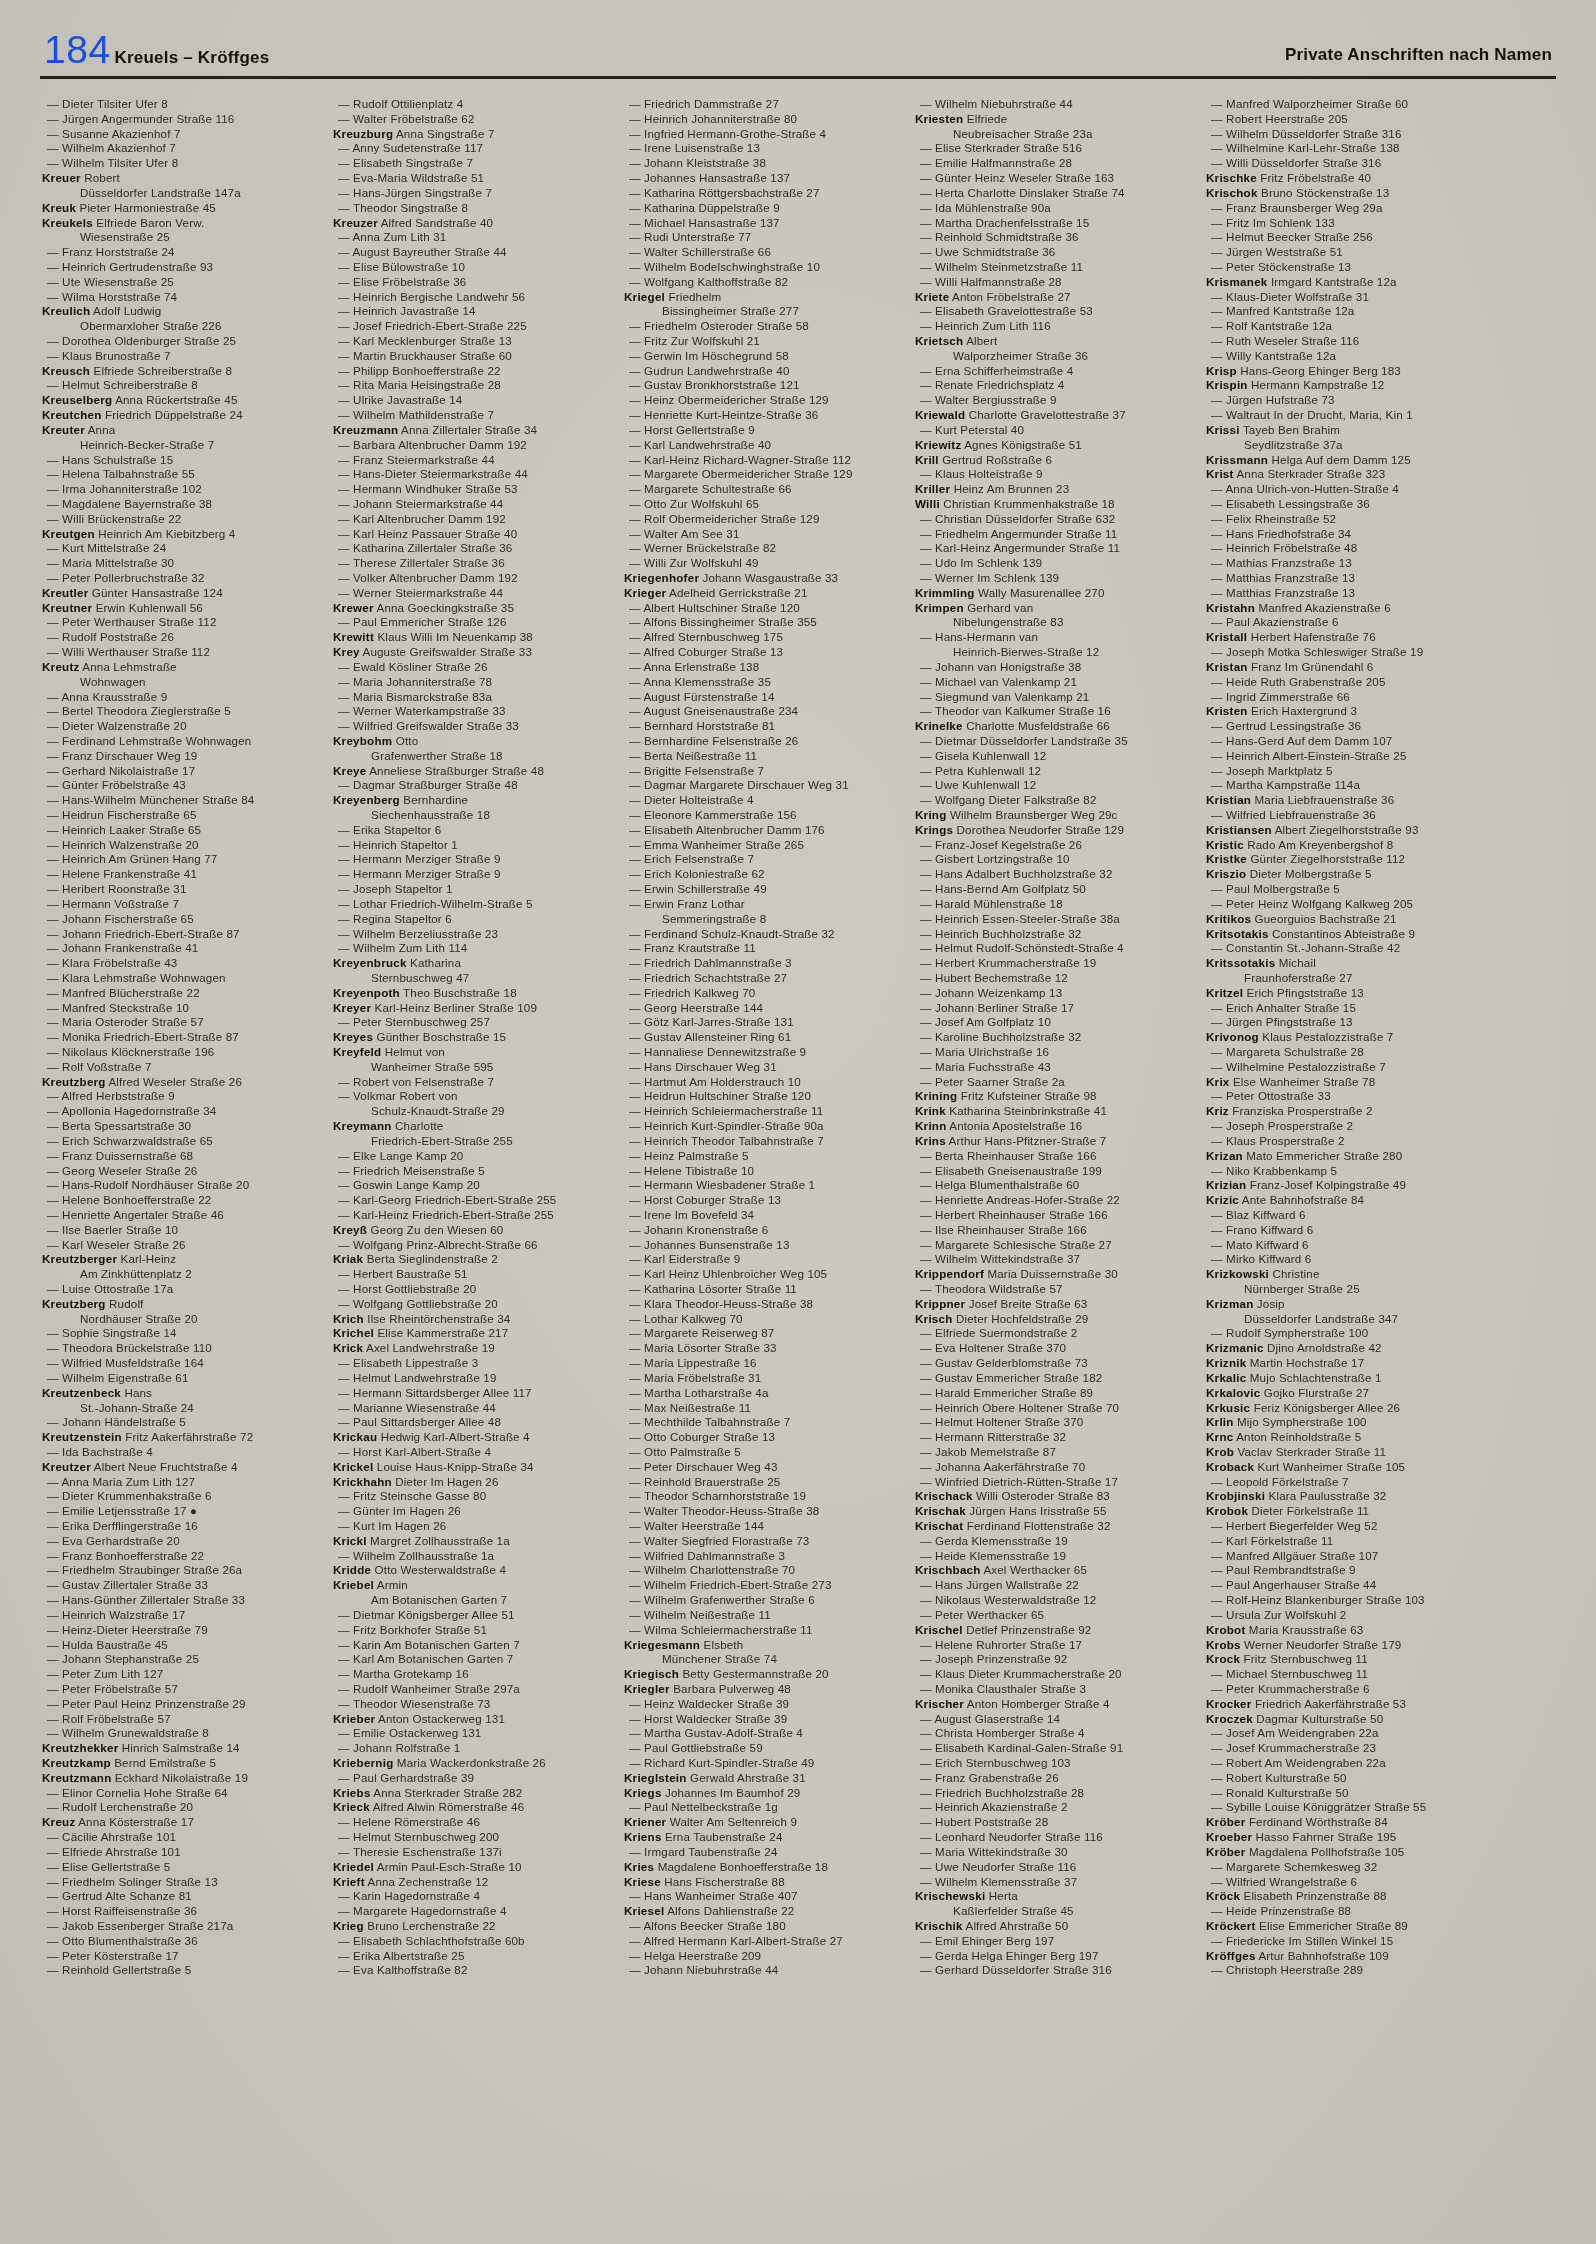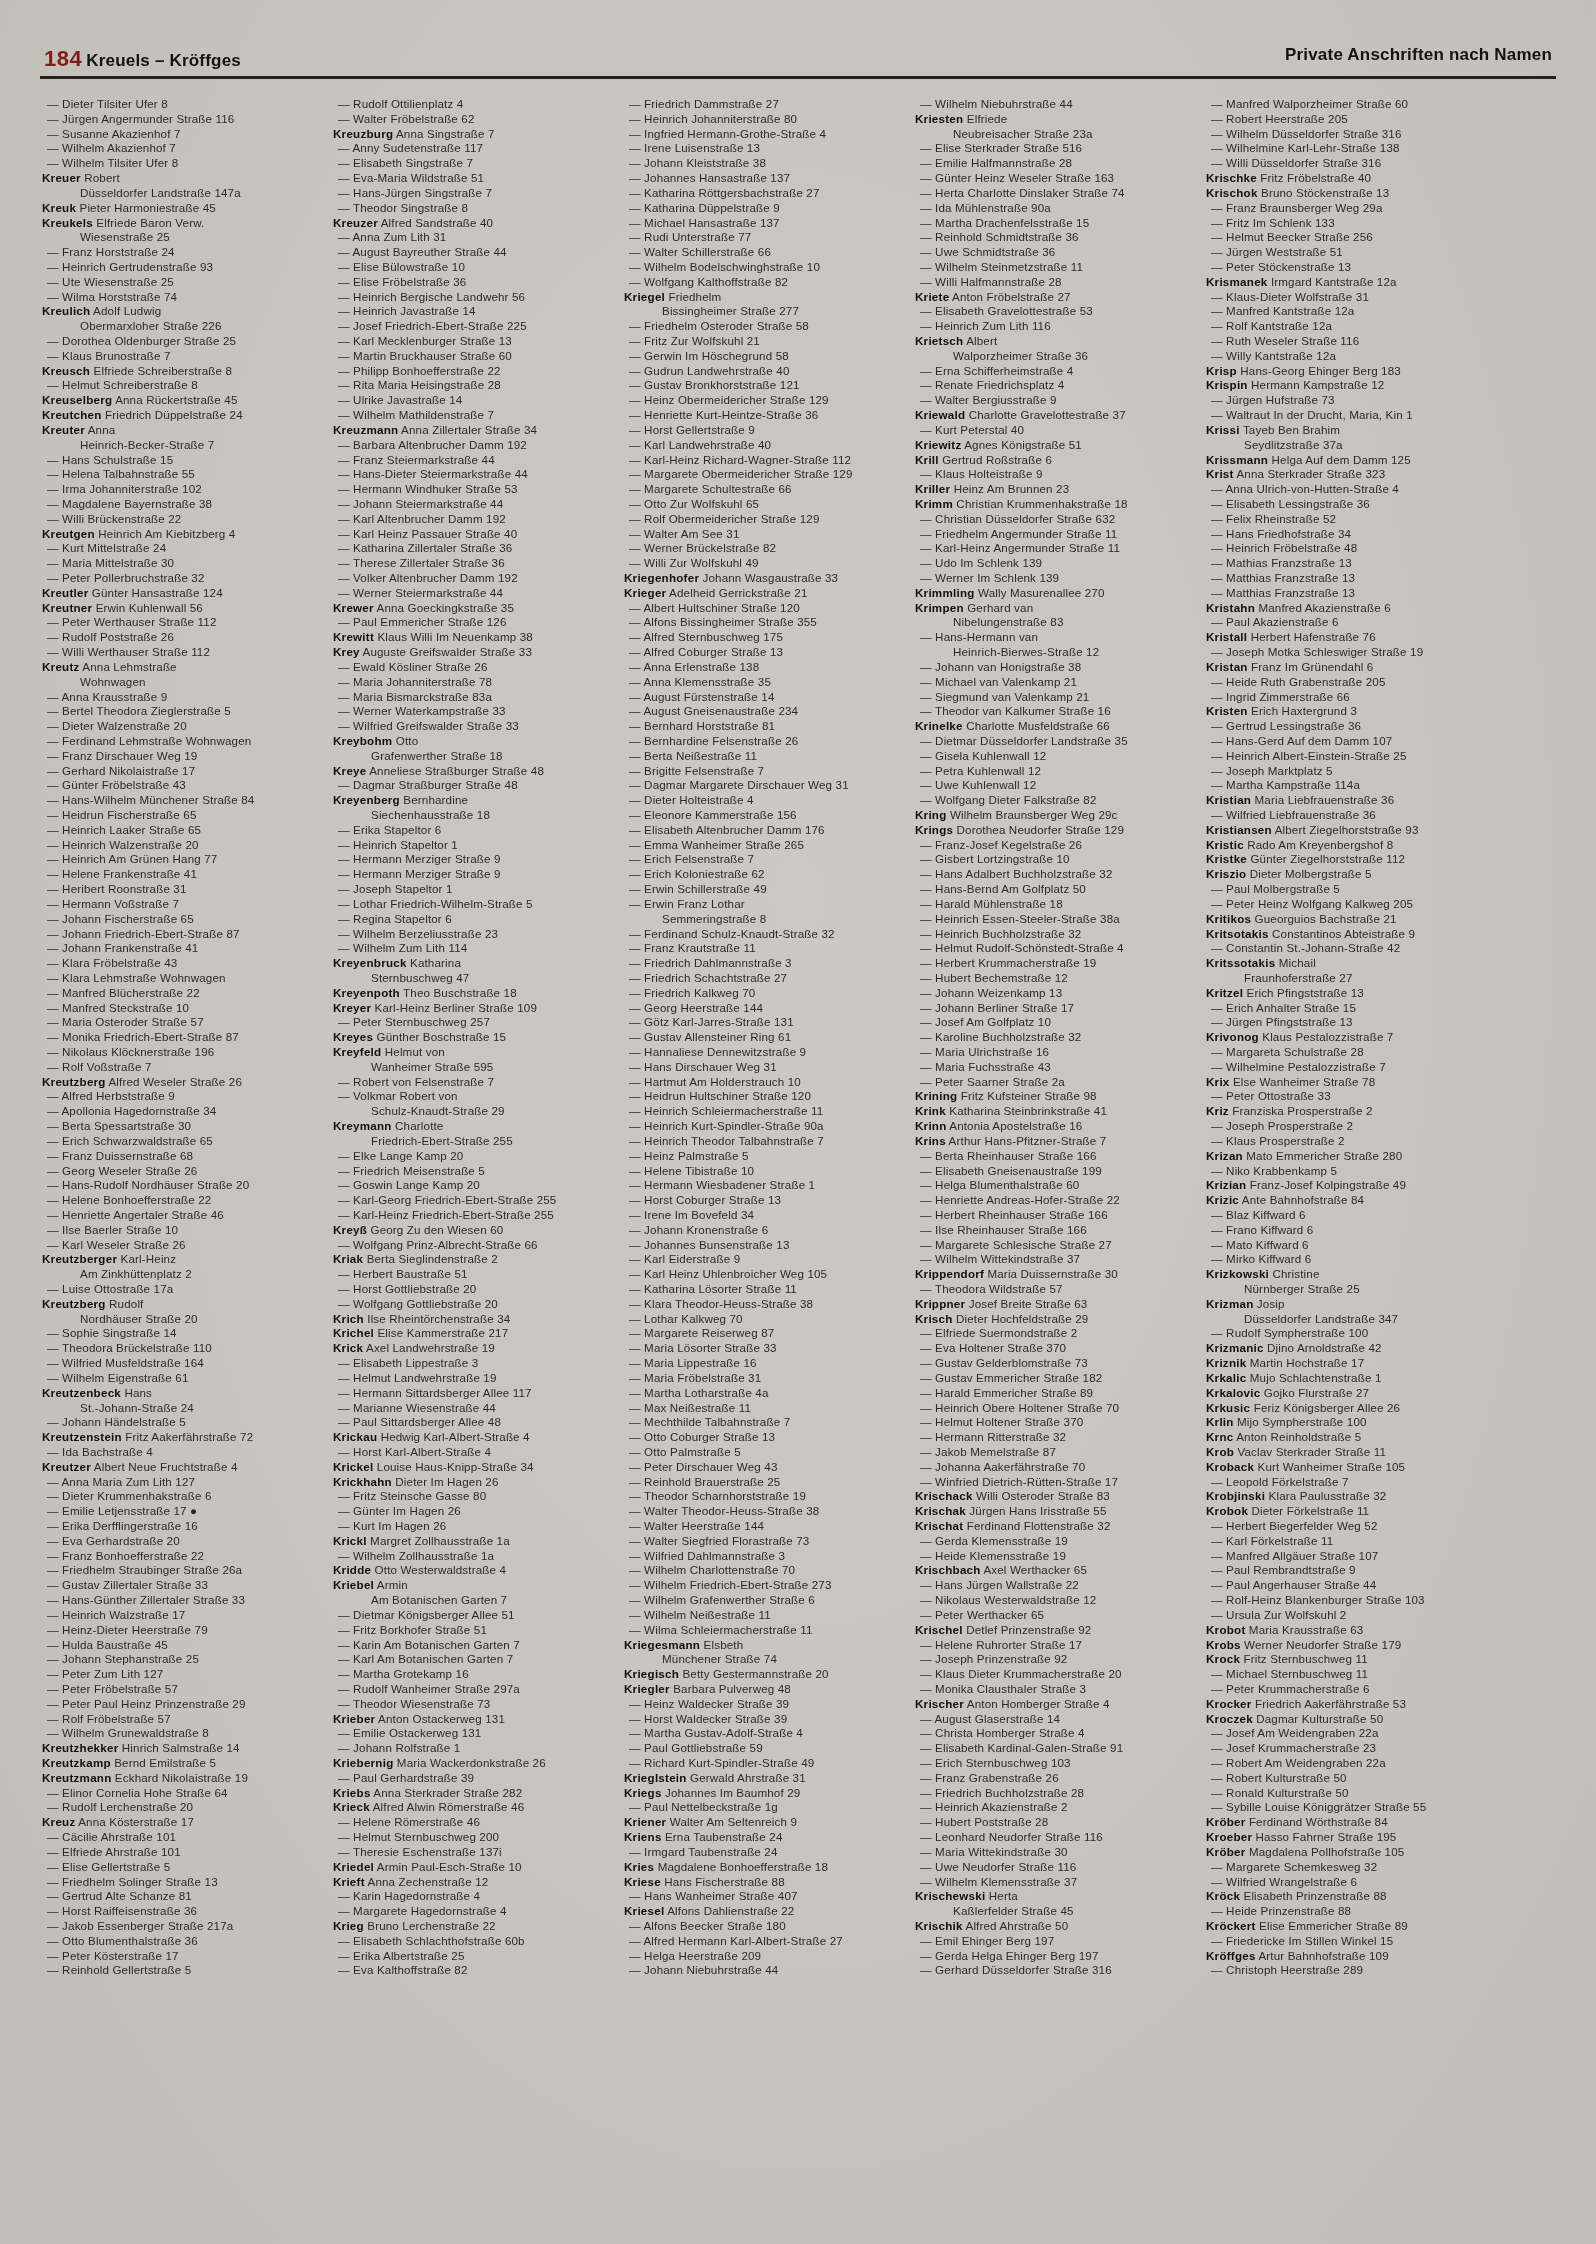--- a/index.html
+++ b/index.html
@@ -7,21 +7,21 @@
     width:1596px;height:2244px;
     background:#c8c6bf;
     background-image:radial-gradient(ellipse at 50% 40%, #cbc9c2 0%, #c6c4bd 60%, #bfbdb5 100%);
     font-family:"Liberation Sans","DejaVu Sans",sans-serif;
     color:#2b2a24;
     overflow:hidden;
     position:relative;
   }
   .page-header{position:absolute;top:30px;left:44px;right:44px;height:42px;}
   .hdr-left{position:absolute;left:0;bottom:0;display:flex;align-items:baseline;}
-  .page-num{font-size:22px;font-weight:bold;color:#7f1d1d;letter-spacing:0.5px;}
+  .page-num{font-size:39px;font-weight:normal;color:#1d4ed8;letter-spacing:0.5px;}
   .name-range{font-size:17px;font-weight:bold;color:#14130f;margin-left:4px;letter-spacing:0.2px;}
   .hdr-right{position:absolute;right:0;bottom:7px;font-size:17px;font-weight:bold;color:#14130f;letter-spacing:0.2px;}
   .header-rule{position:absolute;top:76px;left:40px;right:40px;height:3px;background:#23221d;}
   .columns{position:absolute;top:97px;left:42px;display:flex;}
   .col{width:291px;}
   .ln{
     font-size:11.6px;
     line-height:14.82px;
     white-space:nowrap;
     letter-spacing:0.15px;
@@ -452,21 +452,21 @@
       <div class="ln c">Walporzheimer Straße 36</div>
       <div class="ln s">— Erna Schifferheimstraße 4</div>
       <div class="ln s">— Renate Friedrichsplatz 4</div>
       <div class="ln s">— Walter Bergiusstraße 9</div>
       <div class="ln h"><b>Kriewald</b> Charlotte Gravelottestraße 37</div>
       <div class="ln s">— Kurt Peterstal 40</div>
       <div class="ln h"><b>Kriewitz</b> Agnes Königstraße 51</div>
       <div class="ln h"><b>Krill</b> Gertrud Roßstraße 6</div>
       <div class="ln s">— Klaus Holteistraße 9</div>
       <div class="ln h"><b>Kriller</b> Heinz Am Brunnen 23</div>
-      <div class="ln h"><b>Krimm</b> Christian Krummenhakstraße 18</div>
+      <div class="ln h"><b>Willi</b> Christian Krummenhakstraße 18</div>
       <div class="ln s">— Christian Düsseldorfer Straße 632</div>
       <div class="ln s">— Friedhelm Angermunder Straße 11</div>
       <div class="ln s">— Karl-Heinz Angermunder Straße 11</div>
       <div class="ln s">— Udo Im Schlenk 139</div>
       <div class="ln s">— Werner Im Schlenk 139</div>
       <div class="ln h"><b>Krimmling</b> Wally Masurenallee 270</div>
       <div class="ln h"><b>Krimpen</b> Gerhard van</div>
       <div class="ln c">Nibelungenstraße 83</div>
       <div class="ln s">— Hans-Hermann van</div>
       <div class="ln c">Heinrich-Bierwes-Straße 12</div>

